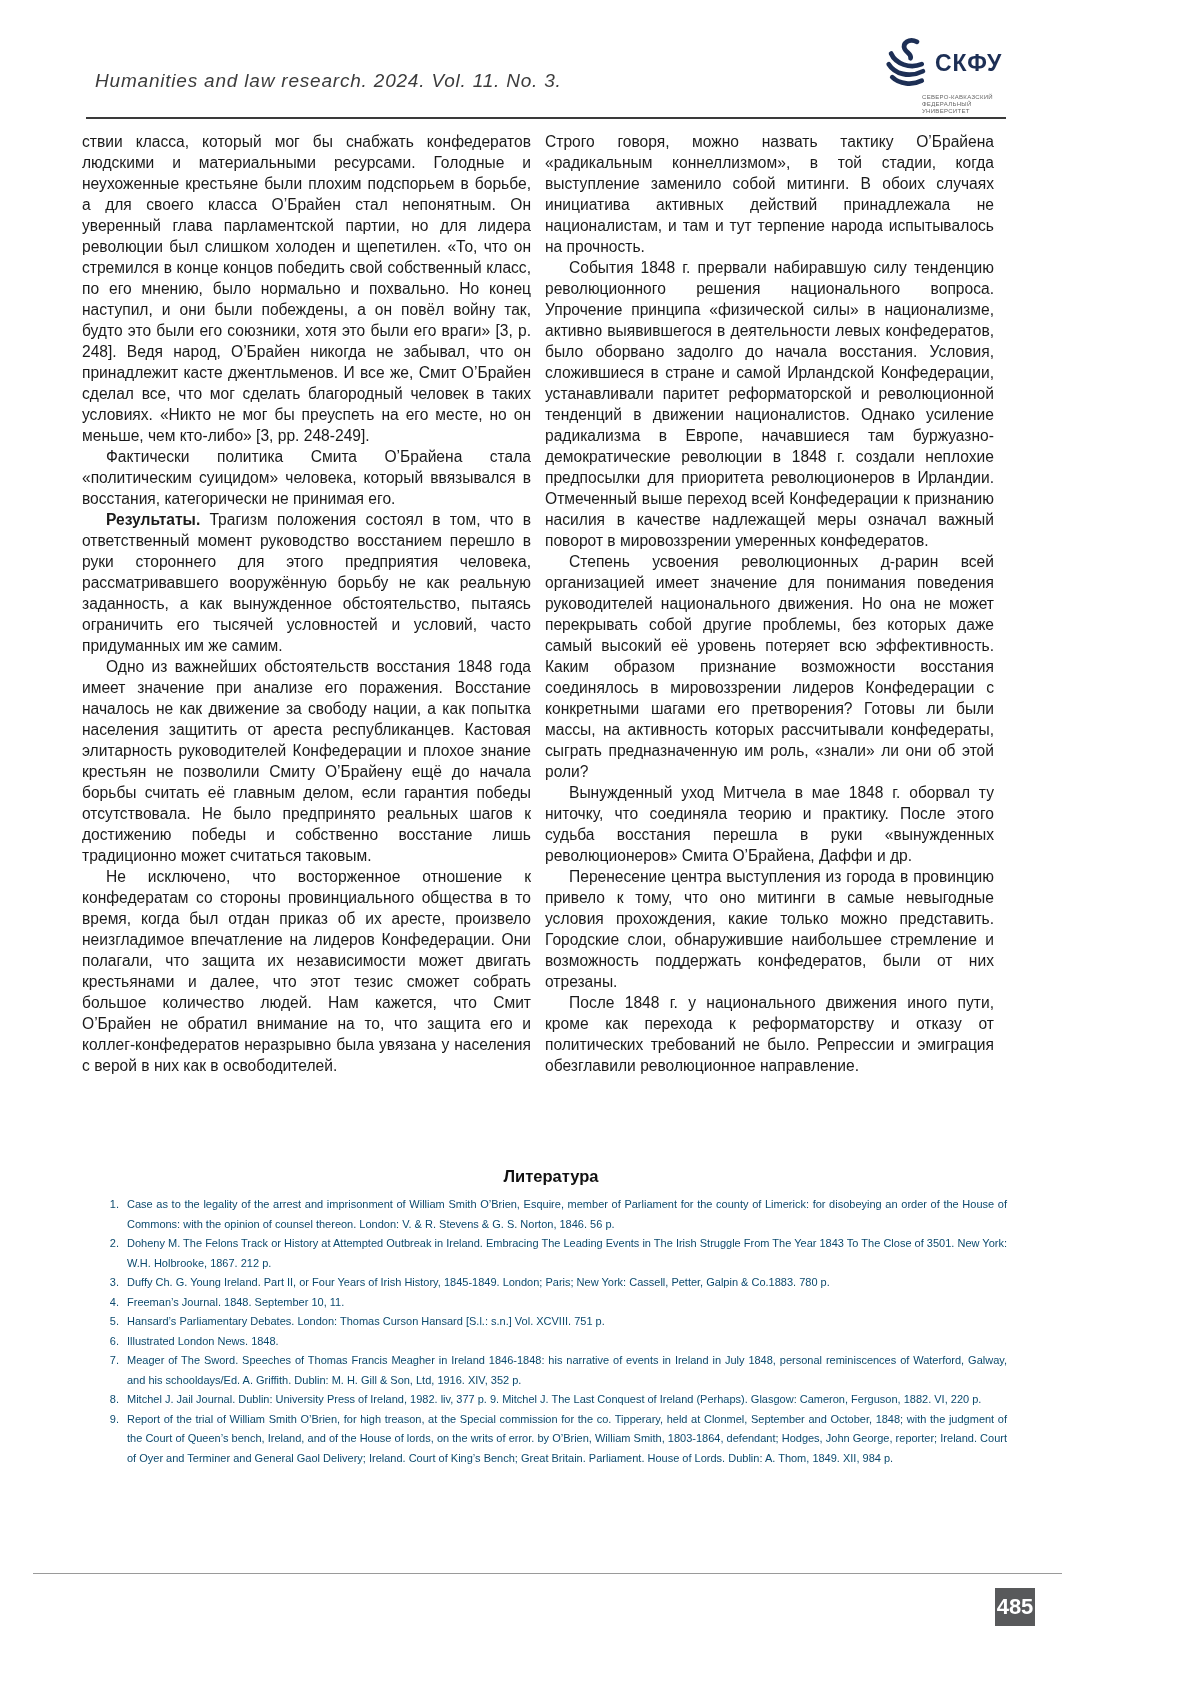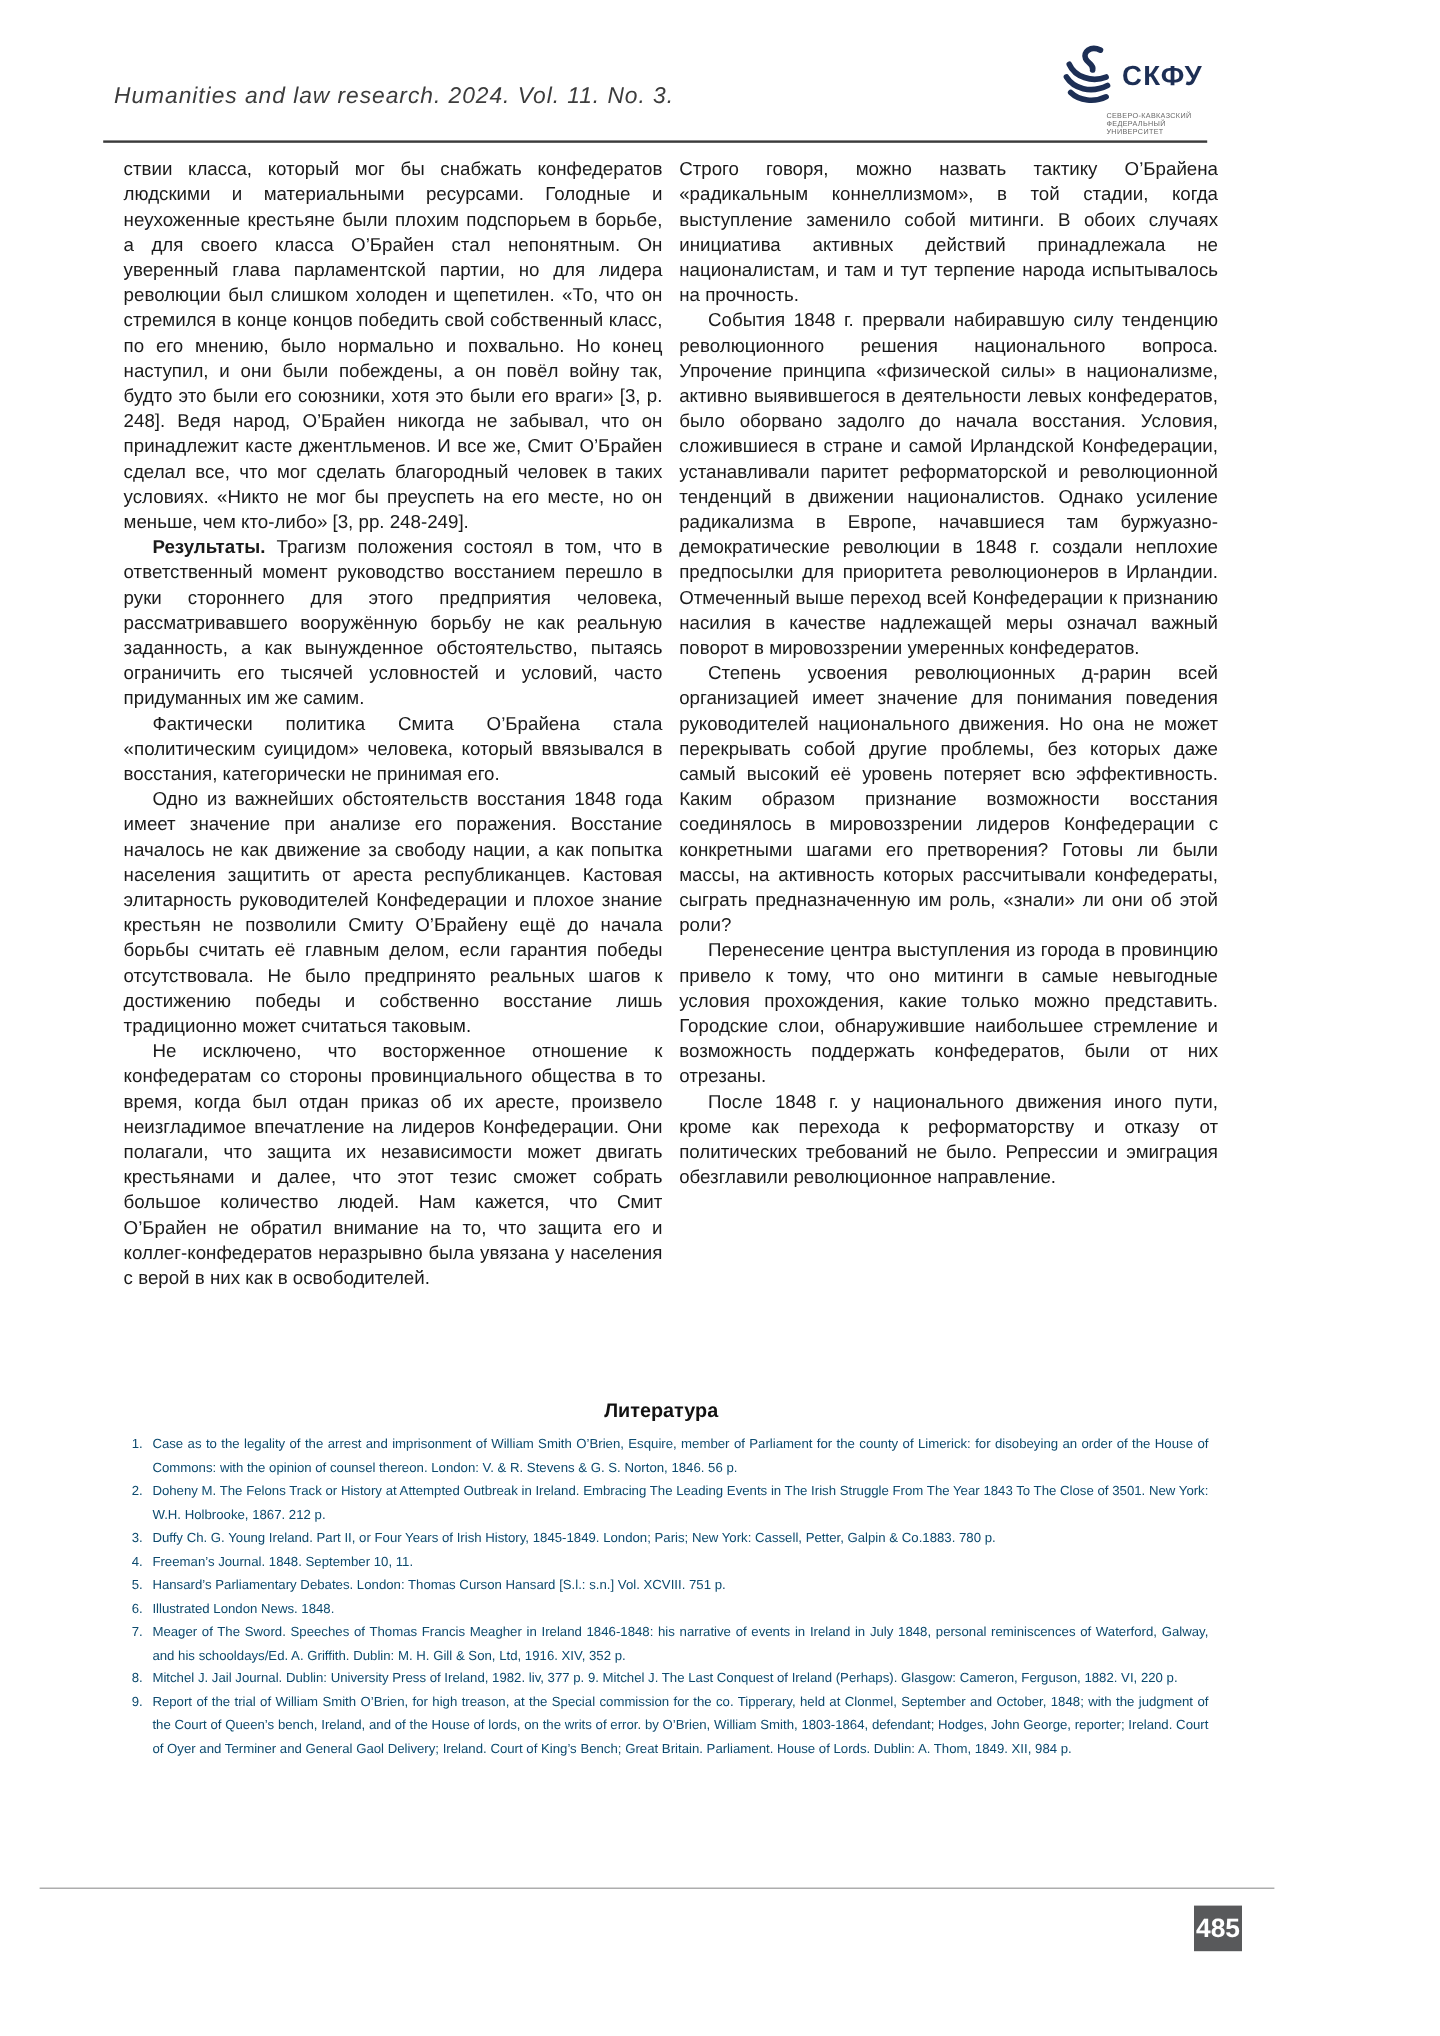--- a/index.html
+++ b/index.html
@@ -30,21 +30,21 @@
     font-family:"Liberation Sans", sans-serif;
   }
   .logo-subtext {
     margin-top:2px; margin-left:38px; width:86px;
     font-size:6px; line-height:7px; color:#666; letter-spacing:0.3px;
     text-transform:uppercase;
   }
 
   
   .columns {
-    position:absolute; top:131px; left:103px; width:912px;
+    position:absolute; top:131px; left:82px; width:912px;
     display:flex; gap:14px;
   }
   .col { flex:1 1 0; }
   .para {
     font-size:15.6px; line-height:21px; text-align:justify;
   }
   .para.indent { text-indent:24px; }
 
   
   .references {
@@ -92,29 +92,30 @@
       <div class="logo-acronym">СКФУ</div>
     </div>
     <div class="logo-subtext">СЕВЕРО-КАВКАЗСКИЙ ФЕДЕРАЛЬНЫЙ УНИВЕРСИТЕТ</div>
   </div>
 
   <hr class="header-rule">
 
   <div class="columns">
     <div class="col" id="col-left">
         <p class="para">ствии класса, который мог бы снабжать конфедератов людскими и материальными ресурсами. Голодные и неухоженные крестьяне были плохим подспорьем в борьбе, а для своего класса О’Брайен стал непонятным. Он уверенный глава парламентской партии, но для лидера революции был слишком холоден и щепетилен. «То, что он стремился в конце концов победить свой собственный класс, по его мнению, было нормально и похвально. Но конец наступил, и они были побеждены, а он повёл войну так, будто это были его союзники, хотя это были его враги» [3, p. 248]. Ведя народ, О’Брайен никогда не забывал, что он принадлежит касте джентльменов. И все же, Смит О’Брайен сделал все, что мог сделать благородный человек в таких условиях. «Никто не мог бы преуспеть на его месте, но он меньше, чем кто-либо» [3, pp. 248-249].</p>
+        <p class="para indent">Фактически политика Смита О’Брайена стала «политическим суицидом» человека, который ввязывался в восстания, категорически не принимая его.</p>
         <p class="para indent"><b>Результаты. </b>Трагизм положения состоял в том, что в ответственный момент руководство восстанием перешло в руки стороннего для этого предприятия человека, рассматривавшего вооружённую борьбу не как реальную заданность, а как вынужденное обстоятельство, пытаясь ограничить его тысячей условностей и условий, часто придуманных им же самим.</p>
-        <p class="para indent">Фактически политика Смита О’Брайена стала «политическим суицидом» человека, который ввязывался в восстания, категорически не принимая его.</p>
         <p class="para indent">Одно из важнейших обстоятельств восстания 1848 года имеет значение при анализе его поражения. Восстание началось не как движение за свободу нации, а как попытка населения защитить от ареста республиканцев. Кастовая элитарность руководителей Конфедерации и плохое знание крестьян не позволили Смиту О’Брайену ещё до начала борьбы считать её главным делом, если гарантия победы отсутствовала. Не было предпринято реальных шагов к достижению победы и собственно восстание лишь традиционно может считаться таковым.</p>
         <p class="para indent">Не исключено, что восторженное отношение к конфедератам со стороны провинциального общества в то время, когда был отдан приказ об их аресте, произвело неизгладимое впечатление на лидеров Конфедерации. Они полагали, что защита их независимости может двигать крестьянами и далее, что этот тезис сможет собрать большое количество людей. Нам кажется, что Смит О’Брайен не обратил внимание на то, что защита его и коллег-конфедератов неразрывно была увязана у населения с верой в них как в освободителей.</p>
       </div>
     <div class="col" id="col-right">
         <p class="para">Строго говоря, можно назвать тактику О’Брайена «радикальным коннеллизмом», в той стадии, когда выступление заменило собой митинги. В обоих случаях инициатива активных действий принадлежала не националистам, и там и тут терпение народа испытывалось на прочность.</p>
         <p class="para indent">События 1848 г. прервали набиравшую силу тенденцию революционного решения национального вопроса. Упрочение принципа «физической силы» в национализме, активно выявившегося в деятельности левых конфедератов, было оборвано задолго до начала восстания. Условия, сложившиеся в стране и самой Ирландской Конфедерации, устанавливали паритет реформаторской и революционной тенденций в движении националистов. Однако усиление радикализма в Европе, начавшиеся там буржуазно-демократические революции в 1848 г. создали неплохие предпосылки для приоритета революционеров в Ирландии. Отмеченный выше переход всей Конфедерации к признанию насилия в качестве надлежащей меры означал важный поворот в мировоззрении умеренных конфедератов.</p>
         <p class="para indent">Степень усвоения революционных д-рарин всей организацией имеет значение для понимания поведения руководителей национального движения. Но она не может перекрывать собой другие проблемы, без которых даже самый высокий её уровень потеряет всю эффективность. Каким образом признание возможности восстания соединялось в мировоззрении лидеров Конфедерации с конкретными шагами его претворения? Готовы ли были массы, на активность которых рассчитывали конфедераты, сыграть предназначенную им роль, «знали» ли они об этой роли?</p>
+        <p class="para indent">Вынужденный уход Митчела в мае 1848 г. оборвал ту ниточку, что соединяла теорию и практику. После этого судьба восстания перешла в руки «вынужденных революционеров»  Смита О’Брайена, Даффи и др.</p>
         <p class="para indent">Перенесение центра выступления из города в провинцию привело к тому, что оно митинги в самые невыгодные условия прохождения, какие только можно представить. Городские слои, обнаружившие наибольшее стремление и возможность поддержать конфедератов, были от них отрезаны.</p>
         <p class="para indent">После 1848 г. у национального движения иного пути, кроме как перехода к реформаторству и отказу от политических требований не было. Репрессии и эмиграция обезглавили революционное направление.</p>
       </div>
   </div>
 
   <div class="references">
     <h2>Литература</h2>
     <ol id="ref-list">
         <li>Case as to the legality of the arrest and imprisonment of William Smith O’Brien, Esquire, member of Parliament for the county of Limerick: for disobeying an order of the House of Commons: with the opinion of counsel thereon. London: V. &amp; R. Stevens &amp; G. S. Norton, 1846. 56 p.</li>
         <li>Doheny M. The Felons Track or History at Attempted Outbreak in Ireland. Embracing The Leading Events in The Irish Struggle From The Year 1843 To The Close of 3501. New York: W.H. Holbrooke, 1867. 212 p.</li>

